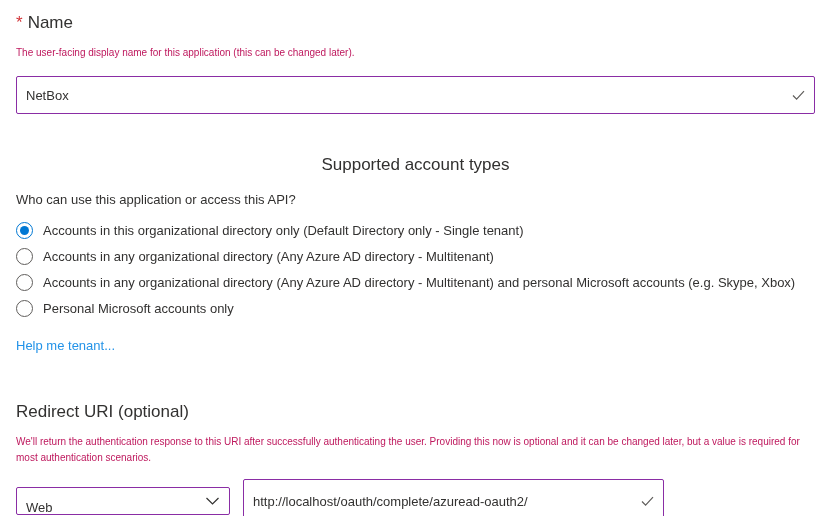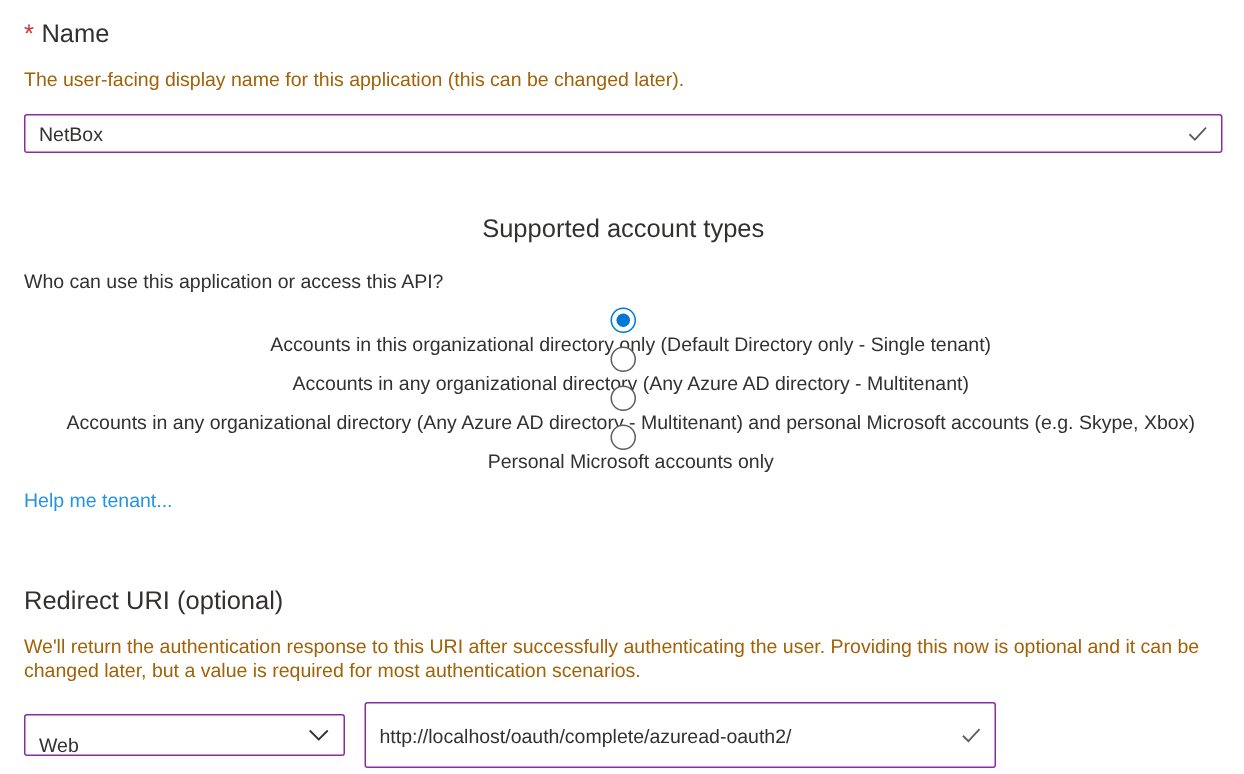--- a/index.html
+++ b/index.html
@@ -9,43 +9,43 @@
     background: #ffffff;
     font-family: "Liberation Sans", sans-serif;
     color: #323130;
     overflow: hidden;
   }
   .page { padding: 12px 14px 0 16px; }
 
   .section-title { font-size: 17px; font-weight: 400; color: #323130; line-height: 21px; margin: 0; }
   .required-star { color: #d13438; margin-right: 5px; }
 
-  .desc { font-size: 13px; line-height: 16px; color: #a16207; margin: 12px 0 0 0; max-width: 800px; }
+  .desc { font-size: 10px; line-height: 16px; color: #be185d; margin: 12px 0 0 0; max-width: 800px; }
 
   .input-wrap { position: relative; margin-top: 15px; }
   .text-input {
-    width: 799px; height: 26px;
+    width: 799px; height: 38px;
     border: 1px solid #8a2da5; border-radius: 2px;
     font-family: "Liberation Sans", sans-serif;
     font-size: 13px; color: #323130;
     padding: 0 30px 0 9px;
     outline: none; background: #fff;
     display: block;
   }
   .check-icon {
     position: absolute; right: 9px; top: 50%; transform: translateY(-50%);
     width: 15px; height: 15px; pointer-events: none;
   }
 
   .gap-lg { margin-top: 40px; text-align: center; }
 
   .question { font-size: 13px; margin: 17px 0 0 0; }
 
   .radio-list { margin-top: 10px; }
-  .radio-row { display: flex; align-items: center; height: 26px; cursor: pointer; flex-direction: column; }
+  .radio-row { display: flex; align-items: center; height: 26px; cursor: pointer; }
   .radio-circle {
     width: 17px; height: 17px; border-radius: 50%;
     border: 1px solid #605e5c; background: #fff;
     display: flex; align-items: center; justify-content: center;
     flex: 0 0 auto;
   }
   .radio-row.selected .radio-circle { border-color: #0078d4; }
   .radio-dot { width: 9px; height: 9px; border-radius: 50%; background: #0078d4; display: none; }
   .radio-row.selected .radio-dot { display: block; }
   .radio-label { font-size: 13px; margin-left: 10px; white-space: nowrap; }

